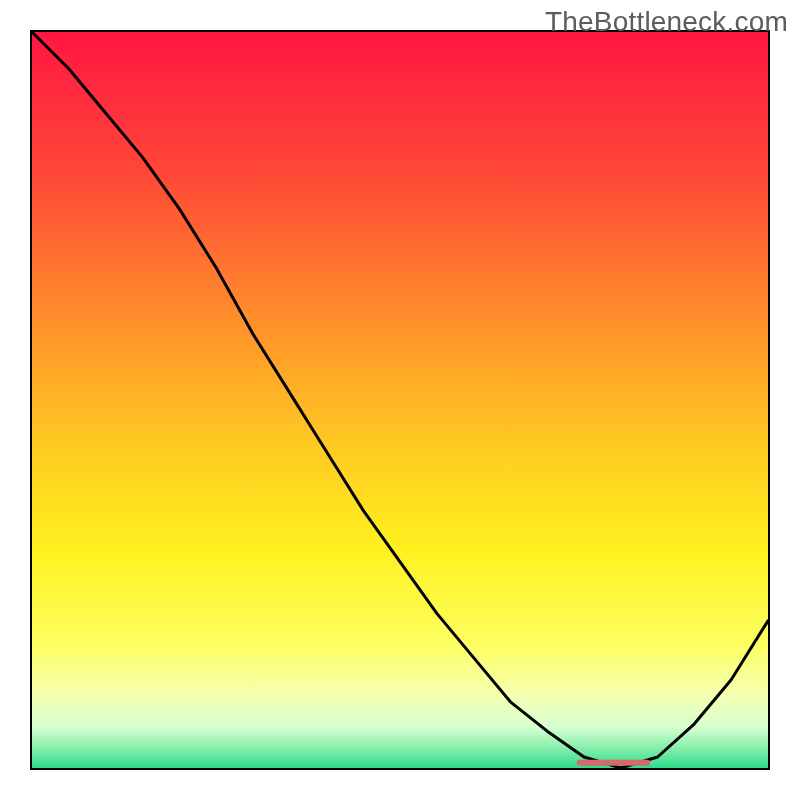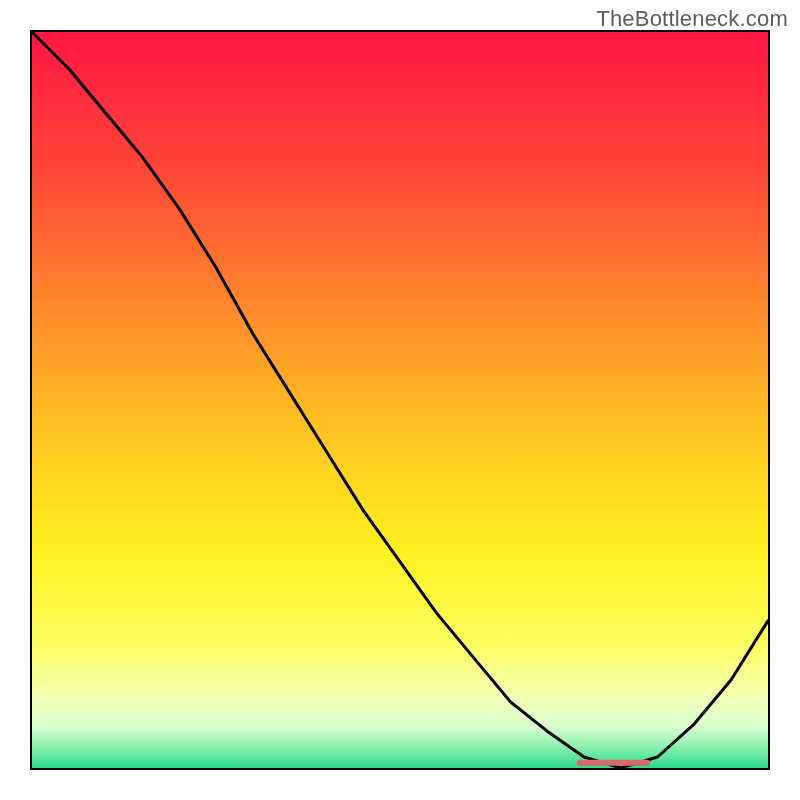--- a/index.html
+++ b/index.html
@@ -14,21 +14,21 @@
   .container {
     width: 800px;
     height: 800px;
     position: relative;
   }
   .watermark {
     position: absolute;
     top: 6px;
     right: 12px;
     color: #5c5c5c;
-    font-size: 22px;
+    font-size: 28px;
     font-weight: 500;
     letter-spacing: 0.2px;
     z-index: 10;
   }
   .plot-box {
     position: absolute;
     left: 30px;
     top: 30px;
     width: 740px;
     height: 740px;

